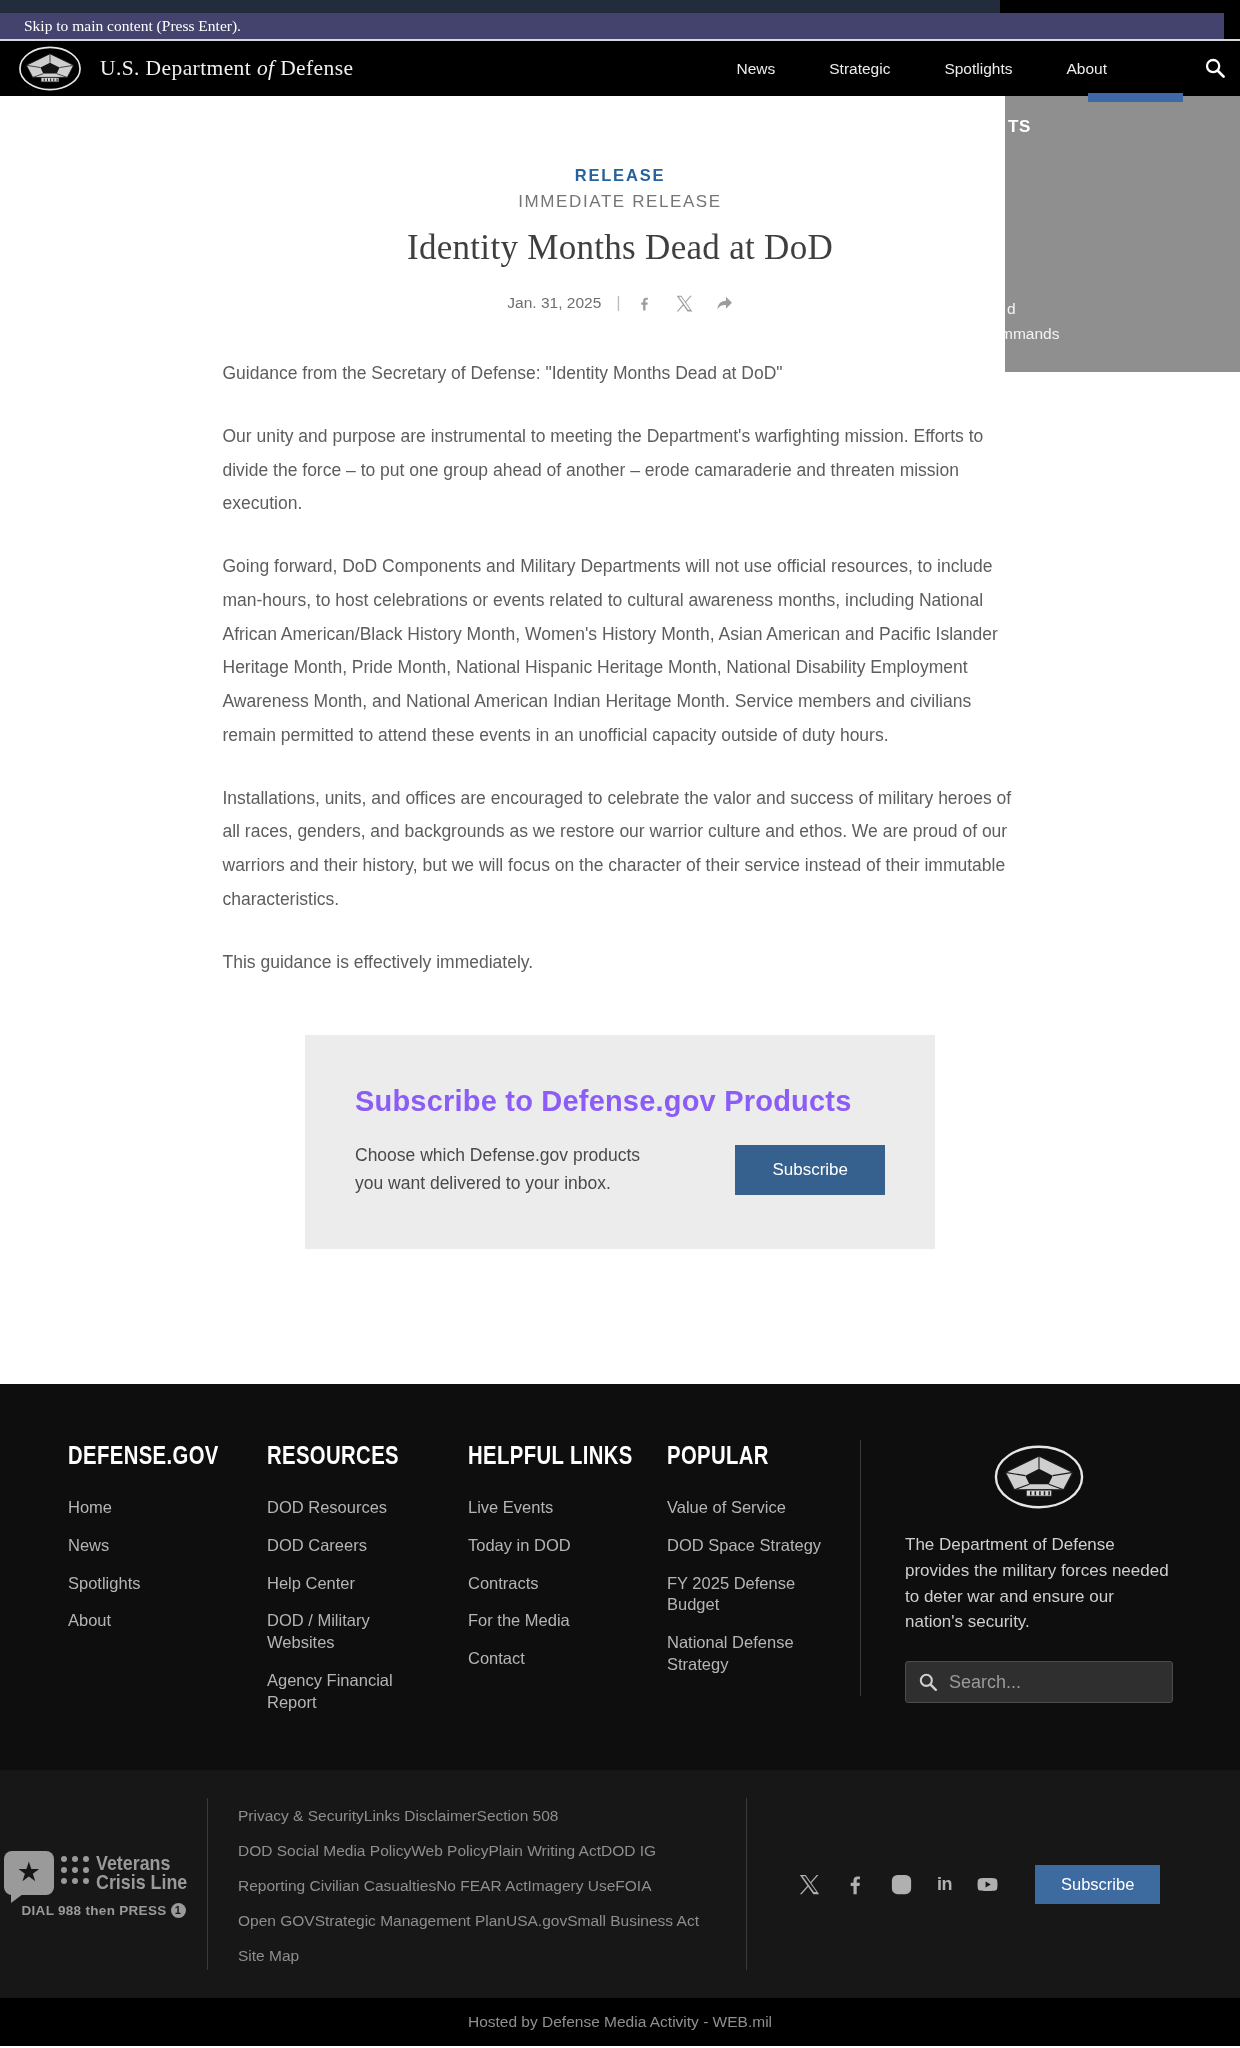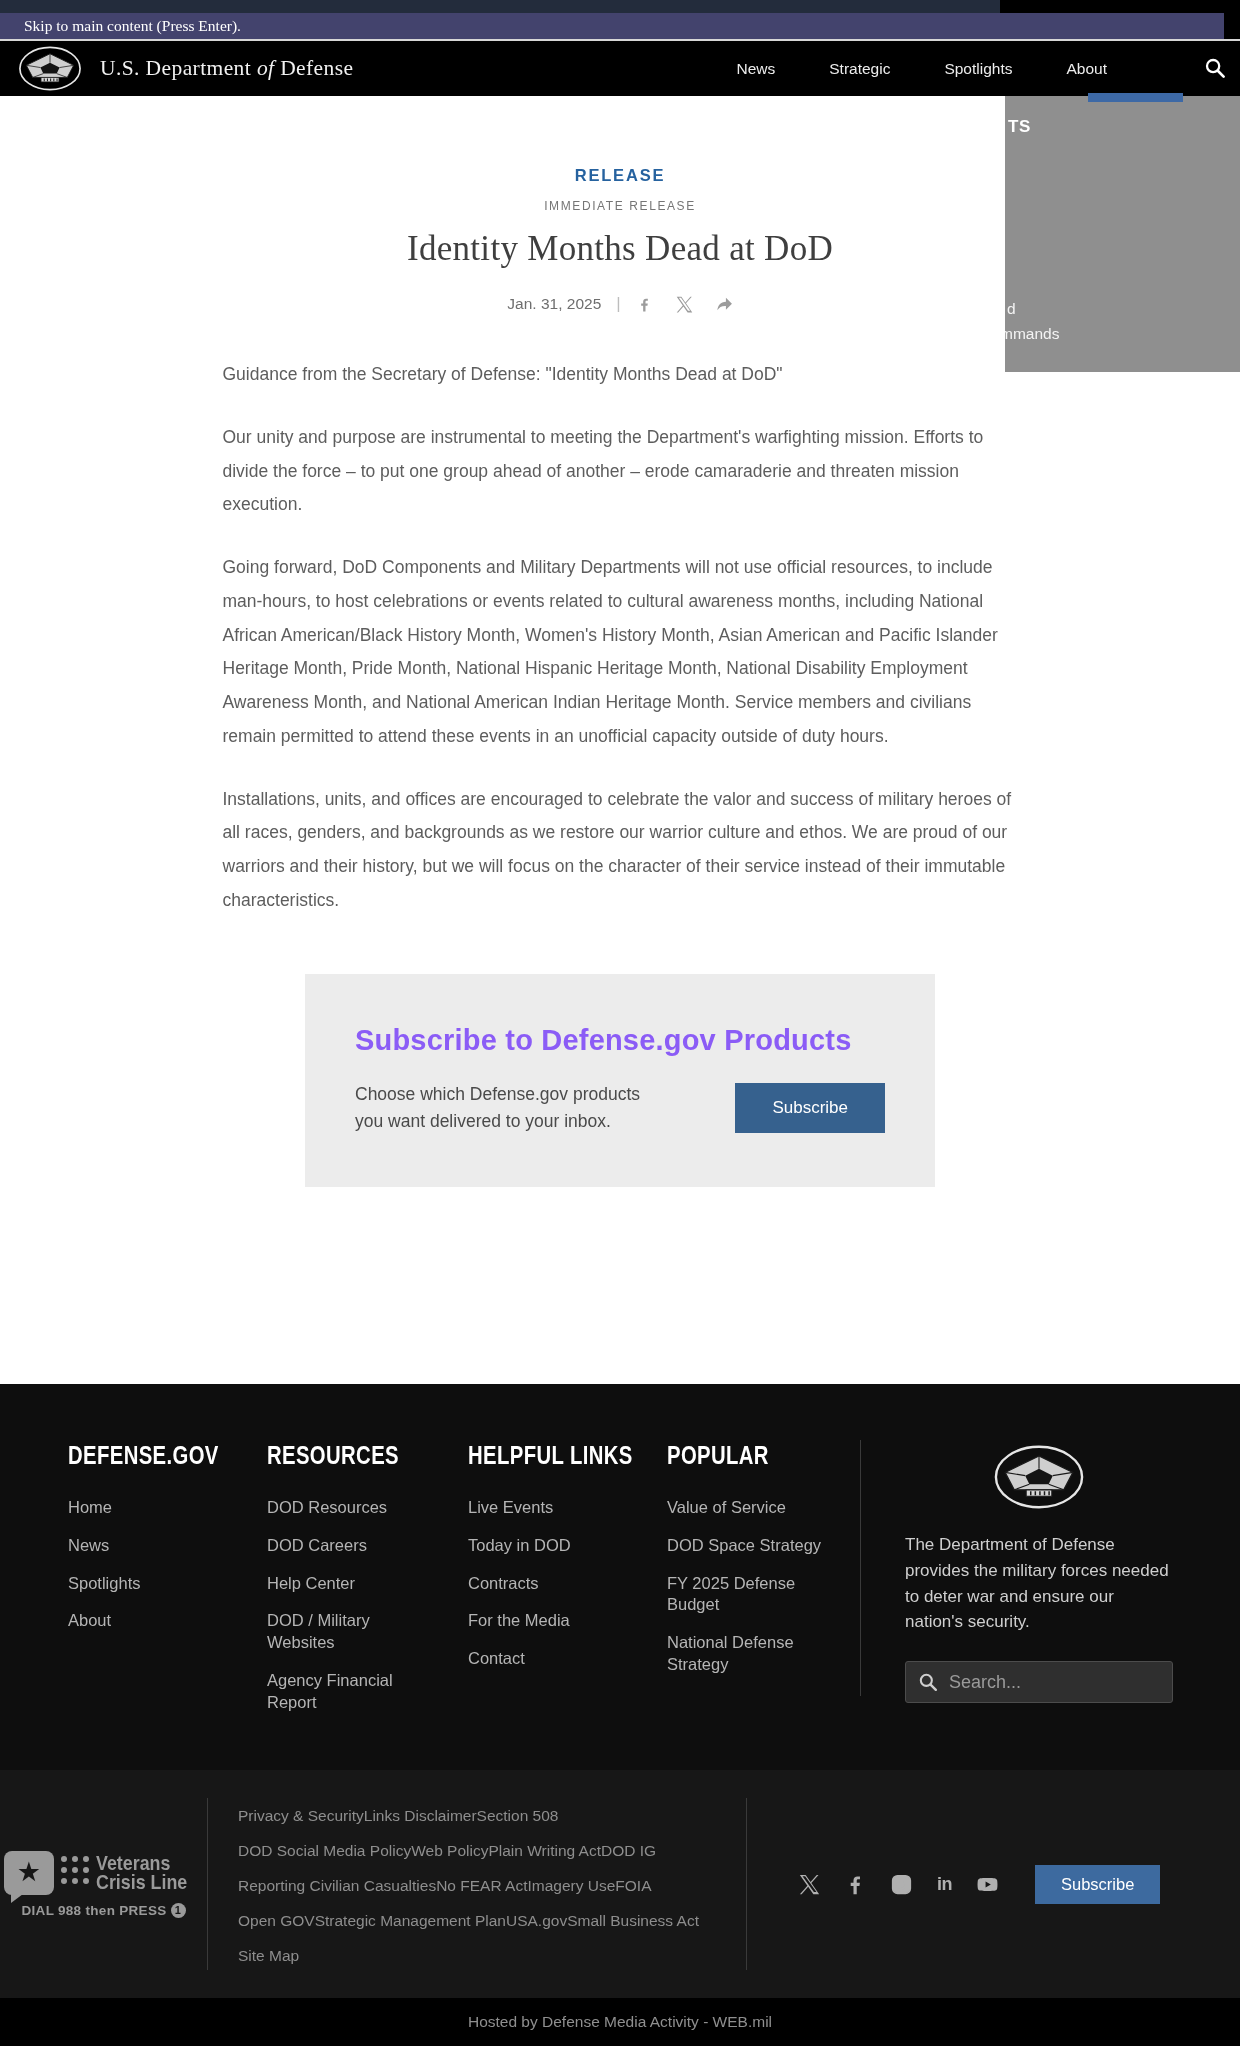--- a/index.html
+++ b/index.html
@@ -33,21 +33,21 @@
   
   .page-main{position:relative; height:1288px; background:#fff;}
   .menu-overlay{position:absolute; top:0; right:0; width:235px; height:276px;
     background:var(--overlay-gray); overflow:hidden; z-index:10;}
   .menu-overlay .ov-head{position:absolute; top:21px; left:3px; color:#fff; font-weight:700; font-size:17px; letter-spacing:.5px;}
   .menu-overlay .ov-item1{position:absolute; top:204px; left:2px; color:#f4f4f4; font-size:15.5px;}
   .menu-overlay .ov-item2{position:absolute; top:229px; left:-5px; color:#f4f4f4; font-size:15.5px;}
 
   .article{width:795px; margin:0 auto; padding-top:70px;}
   .kicker{text-align:center; color:var(--accent-blue); font-weight:700; font-size:16.5px; letter-spacing:1.8px;}
-  .subkicker{text-align:center; color:#757575; font-size:12px; letter-spacing:1.6px; margin-top:14px;}
+  .subkicker{text-align:center; color:#757575; font-size:17px; letter-spacing:1.6px; margin-top:7px;}
   .article-title{font-family:"Liberation Serif", serif; font-weight:400; text-align:center;
     font-size:35px; color:#3f3f3f; margin-top:16px; letter-spacing:.3px;}
   .article-meta{display:flex; justify-content:center; align-items:center; margin-top:25px;
     color:#6e6e6e; font-size:15.5px;}
   .meta-sep{color:#bdbdbd; margin:0 15px; font-size:17px;}
   .share-icons{display:flex; align-items:center; gap:23px;}
   .share-icons svg{fill:#9c9c9c; width:17px; height:17px; cursor:pointer;}
   .article-body{margin-top:44px;}
   .article-body p{font-size:17.5px; line-height:1.93; color:#5d5d5d; margin-bottom:29px;}
 
@@ -178,20 +178,21 @@
         <svg viewBox="0 0 24 24">
             <path d="M14 8V2.5L22.5 11 14 19.5V14c-6-.3-9.5 1.7-12 6 .5-7 4.5-11.4 12-12z"></path>
           </svg>
       </span>
     </div>
     <div class="article-body">
       <p>Guidance from the Secretary of Defense: "Identity Months Dead at DoD"</p>
       <p>Our unity and purpose are instrumental to meeting the Department's warfighting mission. Efforts to divide the force – to put one group ahead of another – erode camaraderie and threaten mission execution.</p>
       <p>Going forward, DoD Components and Military Departments will not use official resources, to include man-hours, to host celebrations or events related to cultural awareness months, including National African American/Black History Month, Women's History Month, Asian American and Pacific Islander Heritage Month, Pride Month, National Hispanic Heritage Month, National Disability Employment Awareness Month, and National American Indian Heritage Month. Service members and civilians remain permitted to attend these events in an unofficial capacity outside of duty hours.</p>
       <p>Installations, units, and offices are encouraged to celebrate the valor and success of military heroes of all races, genders, and backgrounds as we restore our warrior culture and ethos. We are proud of our warriors and their history, but we will focus on the character of their service instead of their immutable characteristics.</p>
+      <p>This guidance is effectively immediately.</p>
     </div>
   </div>
 
   <div class="subscribe-box">
     <h2>Subscribe to Defense.gov Products</h2>
     <div class="subscribe-row">
       <div class="subscribe-text">Choose which Defense.gov products you want delivered to your inbox.</div>
       <button class="subscribe-btn">Subscribe</button>
     </div>
   </div>

